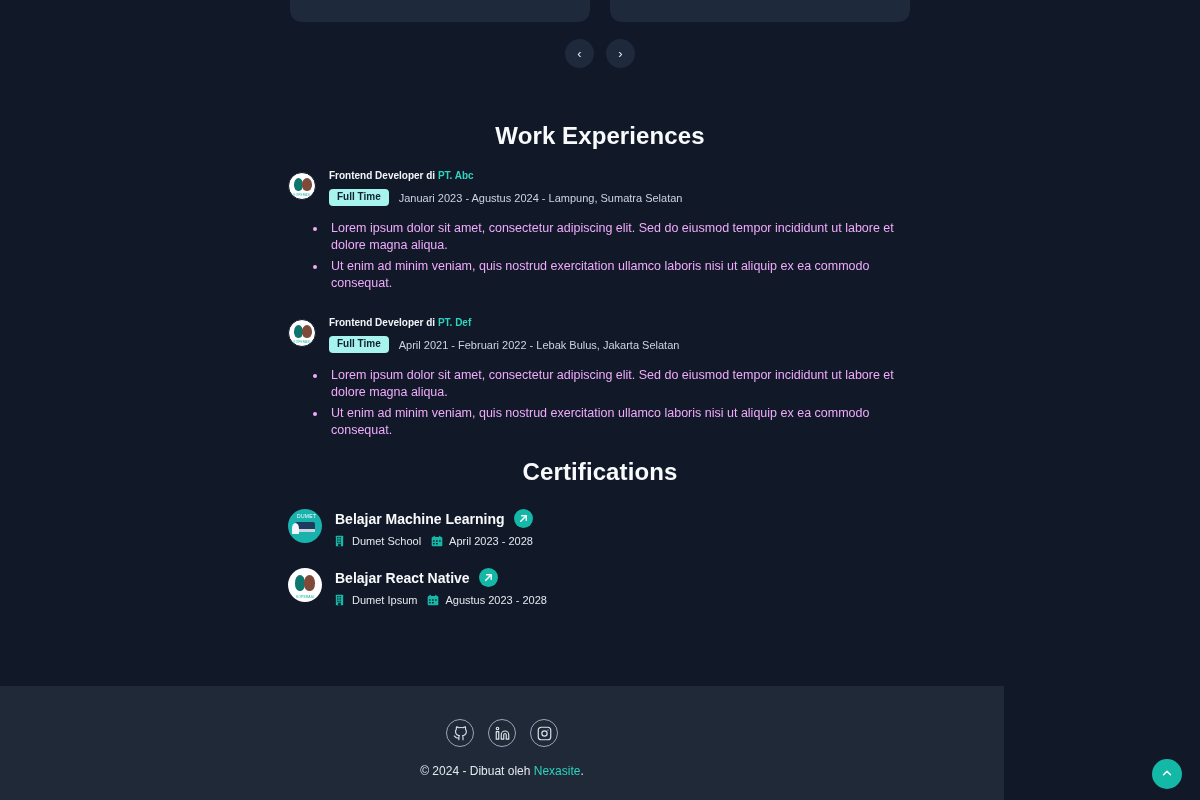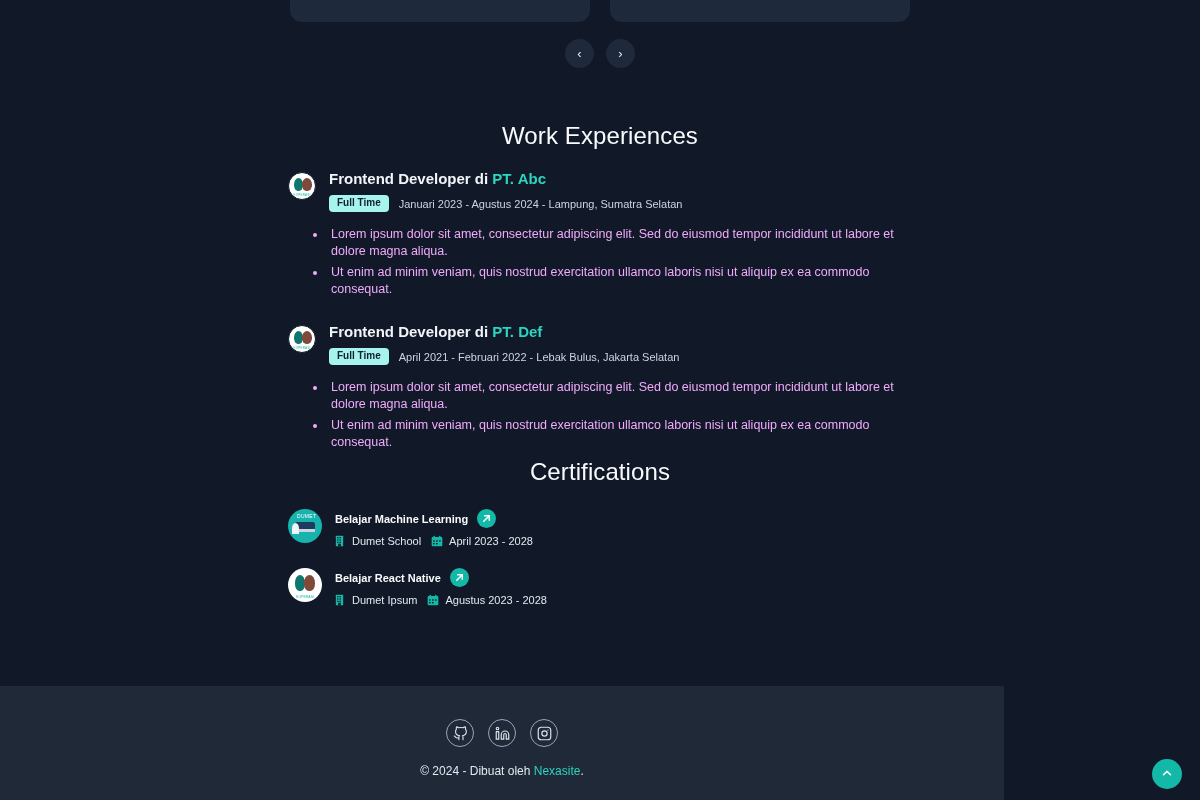--- a/index.html
+++ b/index.html
@@ -36,21 +36,21 @@
     display: flex; align-items: center; justify-content: center;
     cursor: pointer;
     font-family: "Liberation Sans", sans-serif;
   }
 
   
   .section-title {
     text-align: center;
     color: #f8fafc;
     font-size: 24px;
-    font-weight: normal;
+    font-weight: bold;
     letter-spacing: .1px;
   }
 
   
   .work-section { position: absolute; top: 122px; left: 0; width: 1200px; }
   .work-list { margin-top: 20px; padding-left: 288px; padding-right: 290px; }
   .work-item { margin-bottom: 26px; }
   .work-head { display: flex; align-items: flex-start; gap: 13px; }
   .logo-circle {
     width: 28px; height: 28px; border-radius: 50%;
@@ -68,21 +68,21 @@
     position: absolute; left: 13px; top: 5px;
     width: 10px; height: 13px; border-radius: 50% 50% 45% 45%;
     background: #7f4a3a;
   }
   .logo-circle .logo-text {
     position: absolute; bottom: 2px; left: 0; right: 0;
     text-align: center; font-size: 3px; color: #14b8a6; letter-spacing: .2px;
   }
   .work-meta { flex: 1 1 auto; }
   .job-title {
-    font-size: 15px; font-weight: bold; color: #f1f5f9;
+    font-size: 10px; font-weight: bold; color: #f1f5f9;
     line-height: 1.2;
   }
   .job-company { color: #2dd4bf; font-weight: bold; }
   .job-sub { margin-top: 7px; display: flex; align-items: center; gap: 10px; }
   .badge {
     background: #a7f3ed; color: #0f2030;
     font-size: 10px; font-weight: bold;
     padding: 2px 8px 3px; border-radius: 4px;
     line-height: 1.2;
   }
@@ -123,21 +123,21 @@
   .cert-logo .wblob-b {
     position: absolute; left: 16px; top: 7px; width: 11px; height: 16px;
     border-radius: 50% 50% 45% 45%; background: #7f4a3a;
   }
   .cert-logo .wlogo-text {
     position: absolute; bottom: 3px; left: 0; right: 0; text-align: center;
     font-size: 3.5px; color: #14b8a6;
   }
   .cert-body { padding-top: 1px; }
   .cert-title-row { display: flex; align-items: center; gap: 9px; }
-  .cert-title { font-size: 11px; font-weight: bold; color: #f8fafc; }
+  .cert-title { font-size: 14px; font-weight: bold; color: #f8fafc; }
   .ext-link {
     width: 19px; height: 19px; border-radius: 50%;
     background: #14b8a6; display: flex; align-items: center; justify-content: center;
     cursor: pointer;
   }
   .cert-sub { margin-top: 7px; display: flex; align-items: center; gap: 10px; }
   .cert-chip { display: flex; align-items: center; gap: 6px; }
   .cert-chip span.txt { font-size: 11px; color: #e2e8f0; }
   .icon-teal { color: #14b8a6; display: flex; }
 

